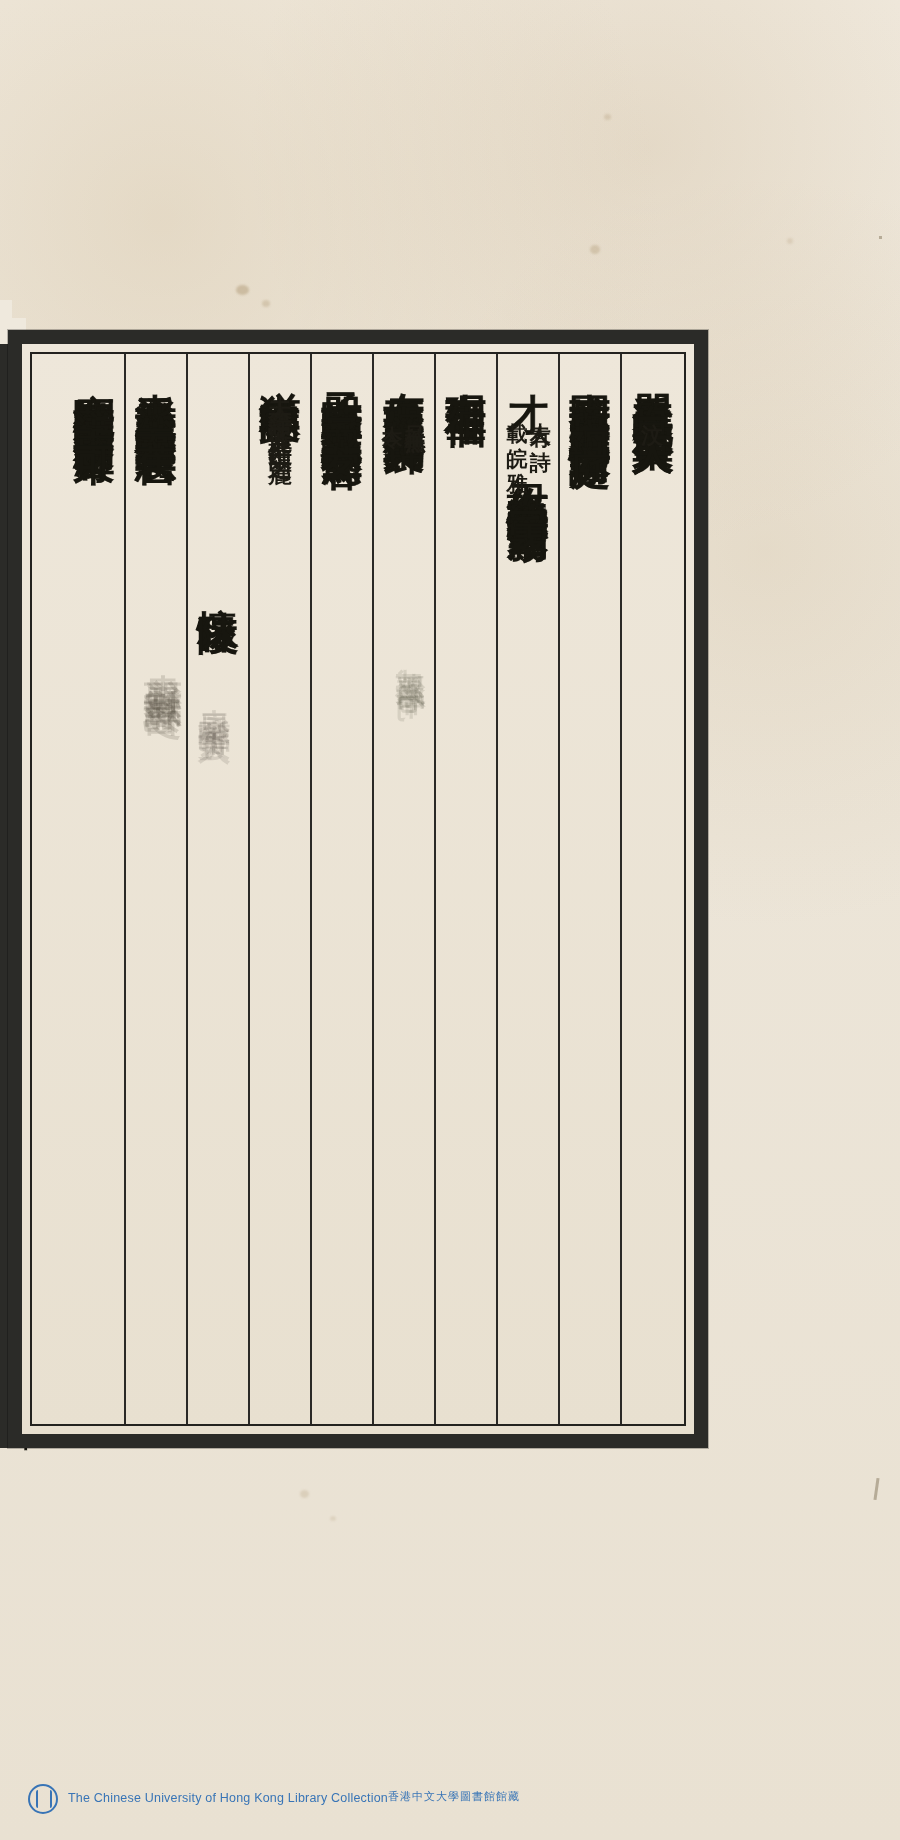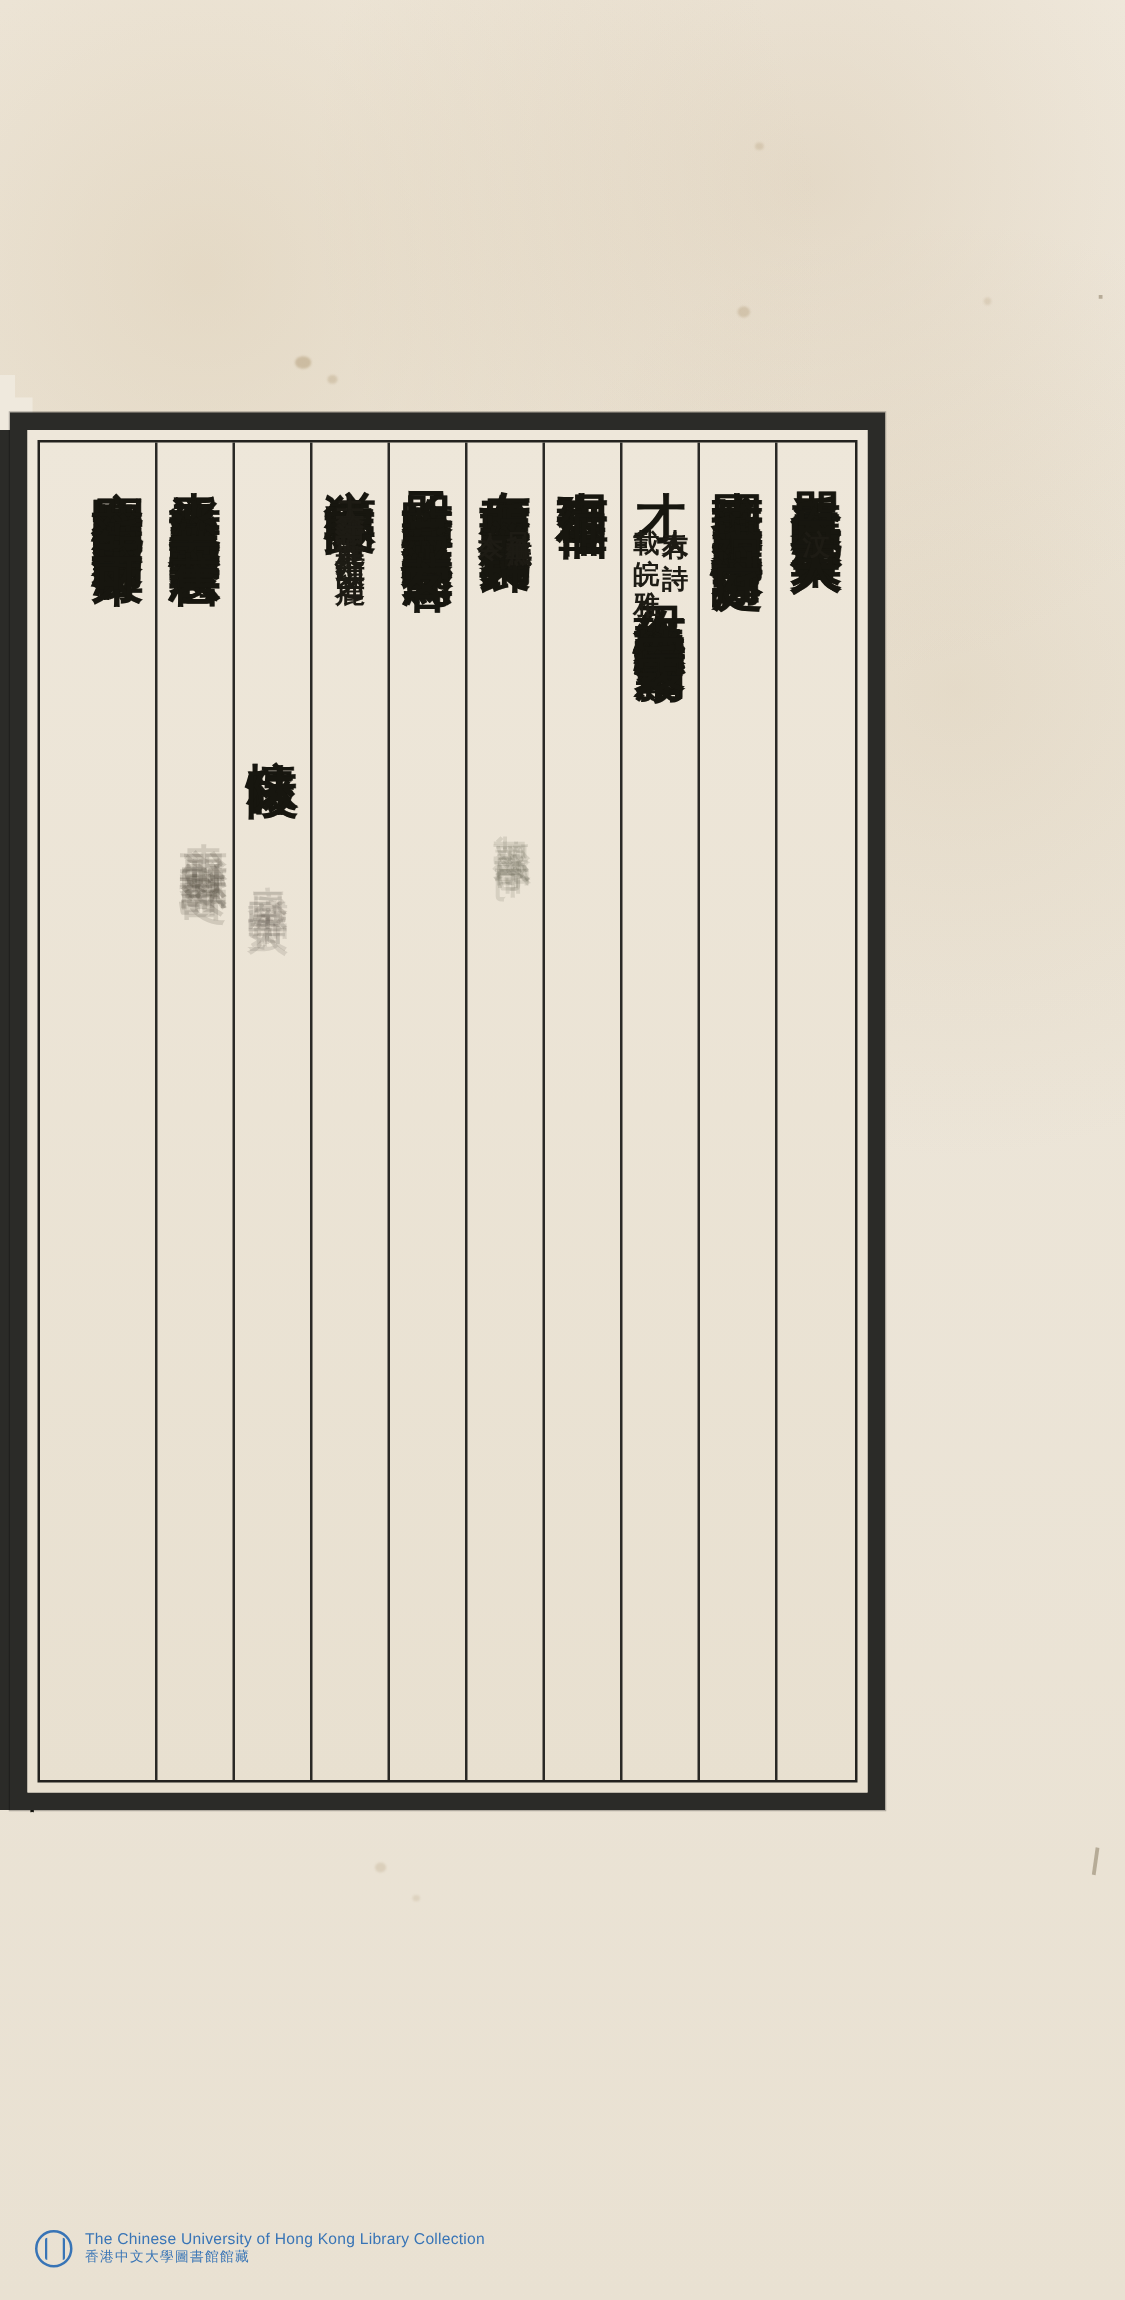--- a/index.html
+++ b/index.html
@@ -220,32 +220,32 @@
     left: 6px;
     top: 4px;
     width: 12px;
     height: 18px;
     border-left: 2px solid #2f6fb5;
     border-right: 2px solid #2f6fb5;
     border-radius: 2px;
   }
   #wm-lines {
     display: flex;
-    flex-direction: column;
+    flex-direction: row;
     line-height: 1.25;
   }
   #wm-en {
     font-family: "Liberation Sans", sans-serif;
     font-size: 12.5px;
     color: #2f6fb5;
     letter-spacing: 0.2px;
     white-space: nowrap;
   }
   #wm-zh {
-    font-family: Liberation Serif, serif;
+    font-family: Liberation Mono, monospace;
     font-size: 11px;
     color: #2f6fb5;
     letter-spacing: 1px;
     white-space: nowrap;
   }
 
   
   .edge-mark {
     position: absolute;
     background: rgba(120,104,78,0.45);

